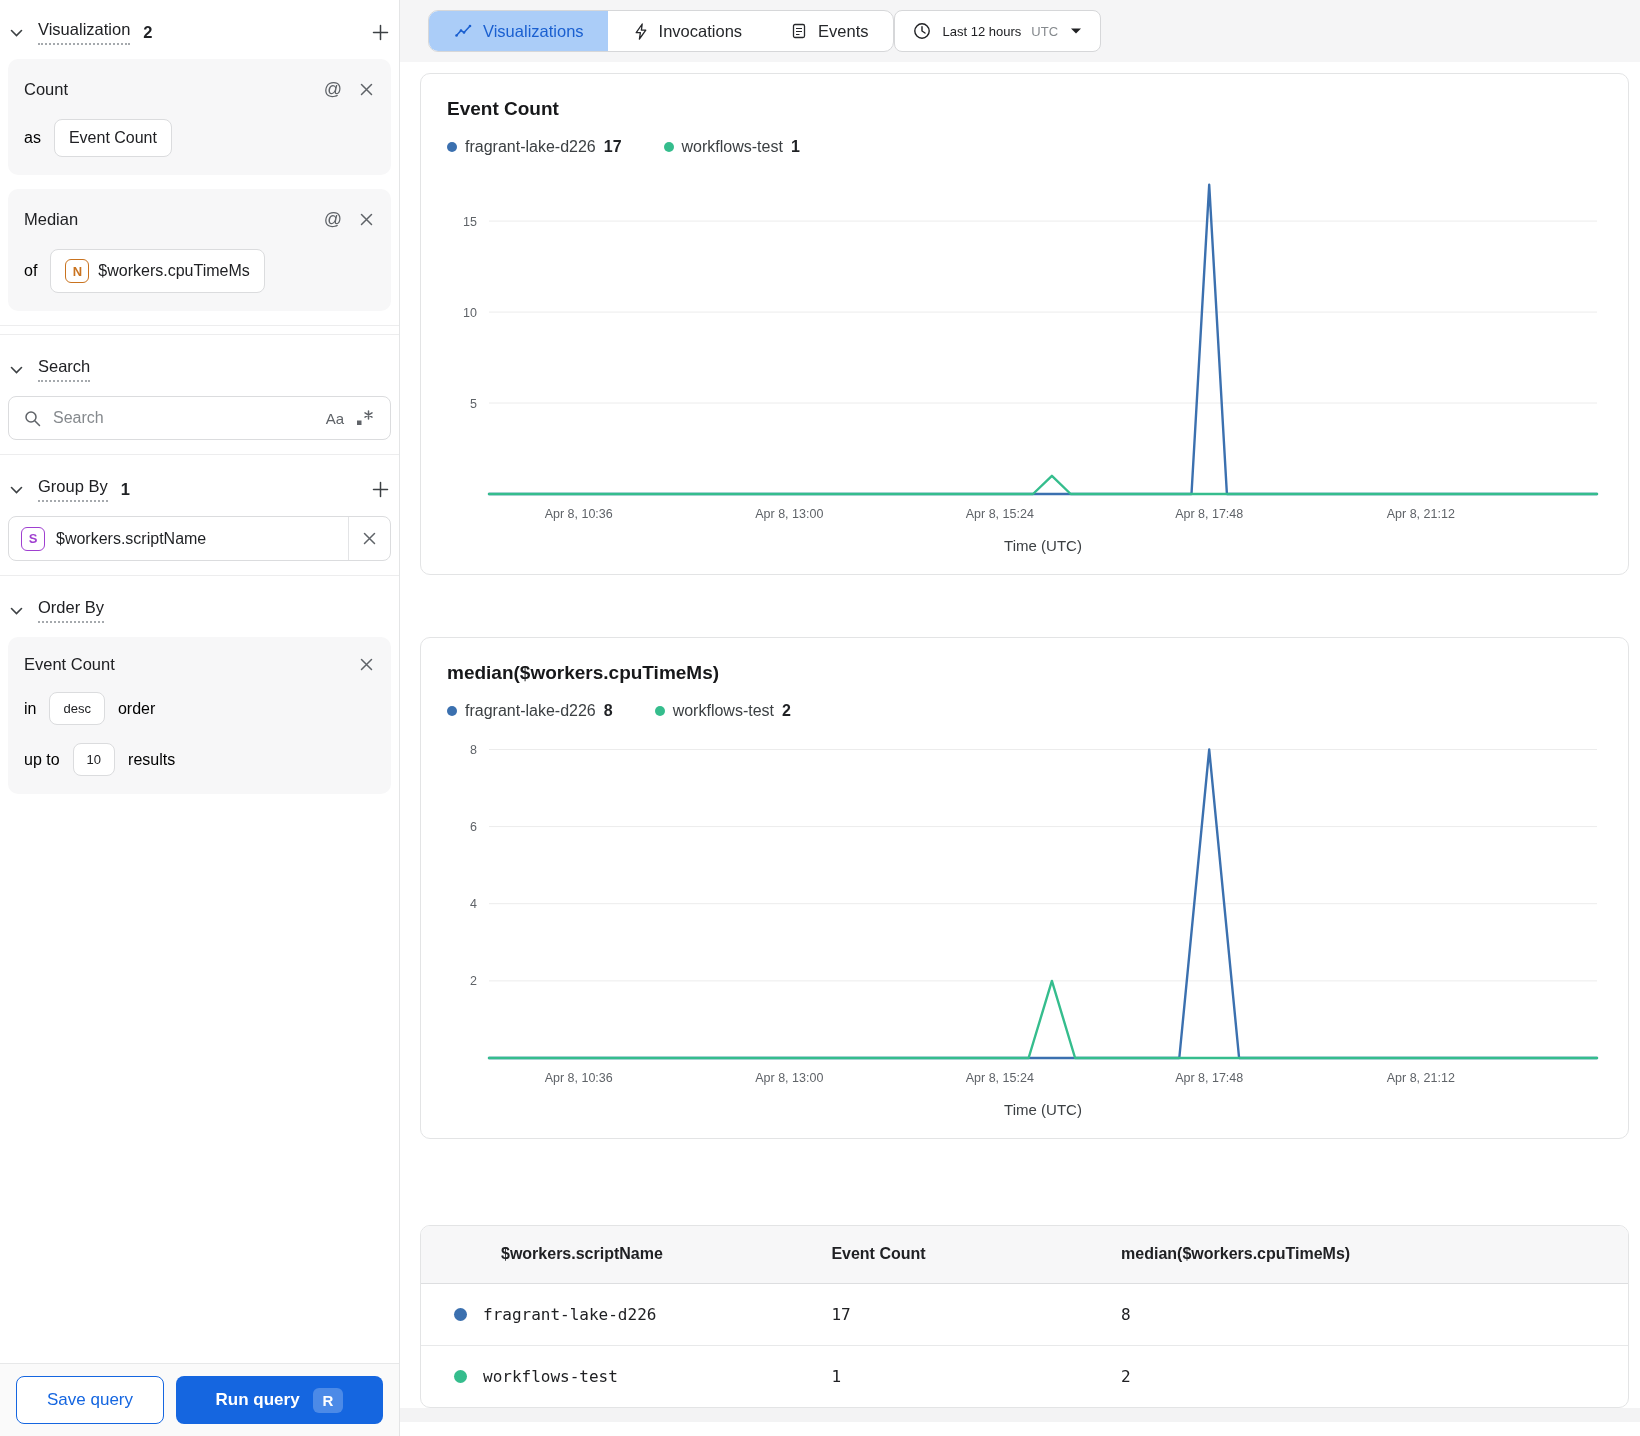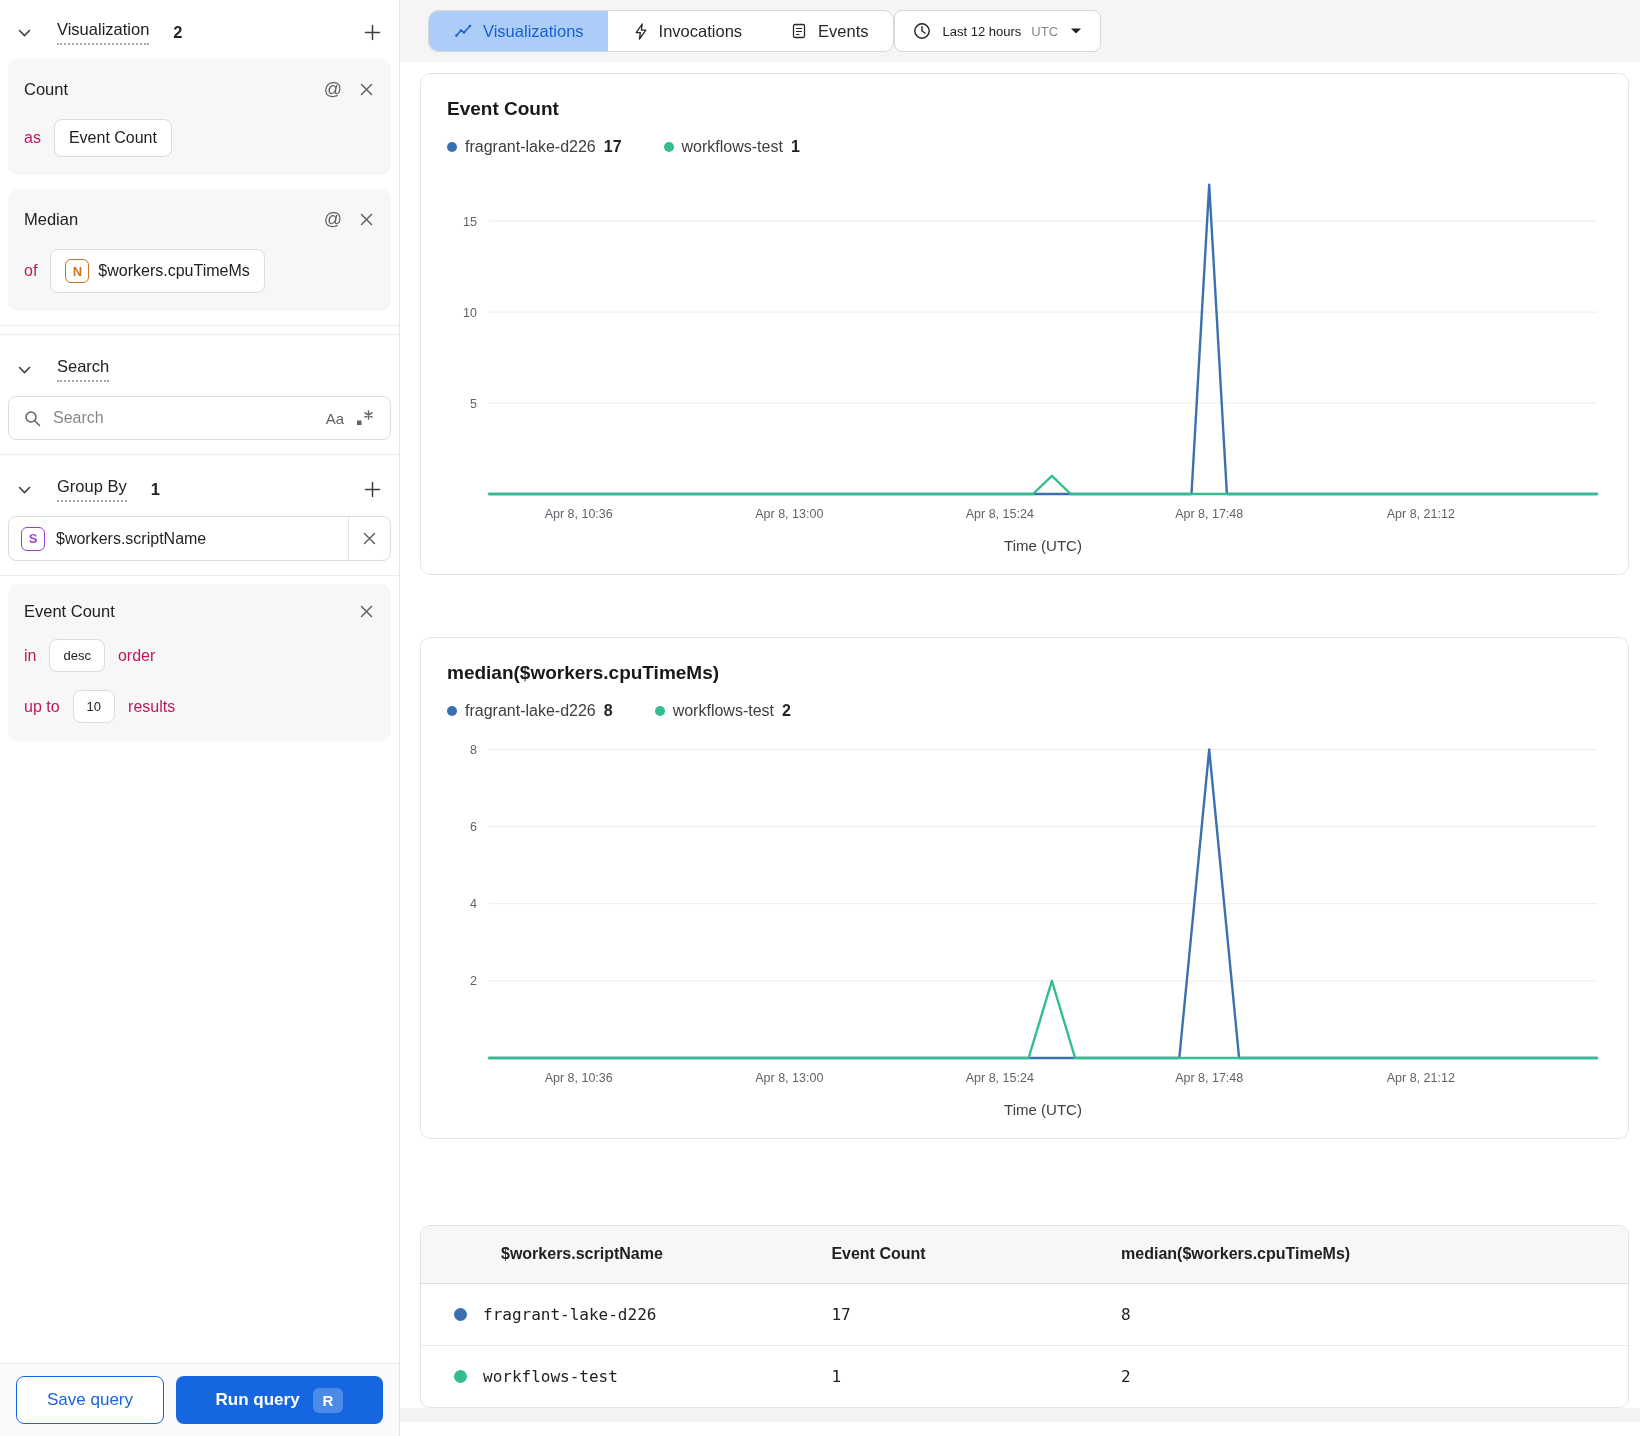--- a/index.html
+++ b/index.html
@@ -12,32 +12,32 @@
     --tabbg:#abcdf8; --tabfg:#1a5fd0;
   }
   button { font-family:inherit; cursor:pointer; }
 
   
   aside { flex:0 0 400px; width:400px; border-right:1px solid #e4e5e6; display:flex; flex-direction:column; background:#fff; }
   .sb-header { display:flex; justify-content:space-between; align-items:center; padding:0 16px; height:56px; border-bottom:1px solid #ededee; flex:0 0 56px; }
   .sb-title { font-size:21px; font-weight:700; color:#17181a; }
   .clear-all { color:var(--link); font-size:16.5px; background:none; border:none; }
   .sb-body { flex:1; overflow:hidden; padding-top:6px; }
-  .sec-head { display:flex; align-items:center; gap:24px; padding:14px 16px 12px; }
+  .sec-head { display:flex; align-items:center; gap:13px; padding:14px 8px 12px; }
   .sec-label { font-size:16.5px; color:#202124; border-bottom:2px dotted #a5a9ad; padding-bottom:4px; }
   .sec-count { font-size:16.5px; font-weight:700; }
   .icon-btn { background:none; border:none; display:flex; align-items:center; justify-content:center; padding:2px; }
   .sec-plus { margin-left:auto; }
   .divider { height:1px; background:#ededee; margin:8px 0; }
   .qb-card { background:#f7f7f8; border-radius:10px; margin:2px 8px 14px; padding:18px 16px; }
   .qb-card-head { display:flex; align-items:center; }
   .qb-card-title { flex:1; font-size:16.5px; color:#202124; }
   .at-icon { font-size:18px; color:#5f6368; margin-right:14px; }
   .qb-row { display:flex; align-items:center; gap:13px; margin-top:17px; }
-  .muted { color:#be185d; font-size:16px;text-align:center; }
+  .muted { color:#000000; font-size:16px;text-align:center; }
   .value-box { background:#fff; border:1px solid #dbdcde; border-radius:8px; padding:9px 14px; font-size:16px; color:#202124; display:flex; align-items:center; gap:9px; }
   .field-badge { width:24px; height:24px; border-radius:6px; display:flex; align-items:center; justify-content:center; font-size:13px; font-weight:700; flex:0 0 24px; }
   .badge-orange { border:1.5px solid #c9731f; color:#c9731f; background:#fff; }
   .badge-purple { border:1.5px solid #9f3fd0; color:#9f3fd0; background:#fff; }
   .search-box { margin:2px 8px 14px; border:1px solid #dbdcde; border-radius:8px; height:44px; display:flex; align-items:center; padding:0 13px; gap:10px; background:#fff; }
   .search-box input { flex:1; border:none; outline:none; font-size:16px; font-family:inherit; color:#202124; background:transparent; }
   .search-box input::placeholder { color:#85898d; }
   .aa-toggle { font-size:15px; color:#5f6368; background:none; border:none; }
   .group-item { margin:2px 8px 14px; border:1px solid #dbdcde; border-radius:8px; height:45px; display:flex; align-items:center; padding-left:12px; background:#fff; }
   .group-item .gi-label { flex:1; font-size:16px; margin-left:11px; }
@@ -191,20 +191,28 @@
       <span class="gi-label">$workers.scriptName</span>
       <button class="gi-x">
           <svg width="13" height="13" viewBox="0 0 13 13">
             <path d="M1.5 1.5 L11.5 11.5 M11.5 1.5 L1.5 11.5" stroke="#5f6368" stroke-width="1.5" stroke-linecap="round"></path>
           </svg>
         </button>
     </div>
 
     <div class="divider"></div>
 
+    <div class="sec-head">
+      <span class="icon-btn">
+          <svg width="13" height="8" viewBox="0 0 13 8" fill="none">
+            <path d="M1.5 1.5 L6.5 6.5 L11.5 1.5" stroke="#3c4043" stroke-width="1.6" stroke-linecap="round" fill="none"></path>
+          </svg>
+        </span>
+      <span class="sec-label">Order By</span>
+    </div>
 
     <div class="qb-card order-card">
       <div class="qb-card-head">
         <span class="qb-card-title">Event Count</span>
         <button class="icon-btn">
             <svg width="13" height="13" viewBox="0 0 13 13">
               <path d="M1.5 1.5 L11.5 11.5 M11.5 1.5 L1.5 11.5" stroke="#5f6368" stroke-width="1.5" stroke-linecap="round"></path>
             </svg>
           </button>
       </div>

